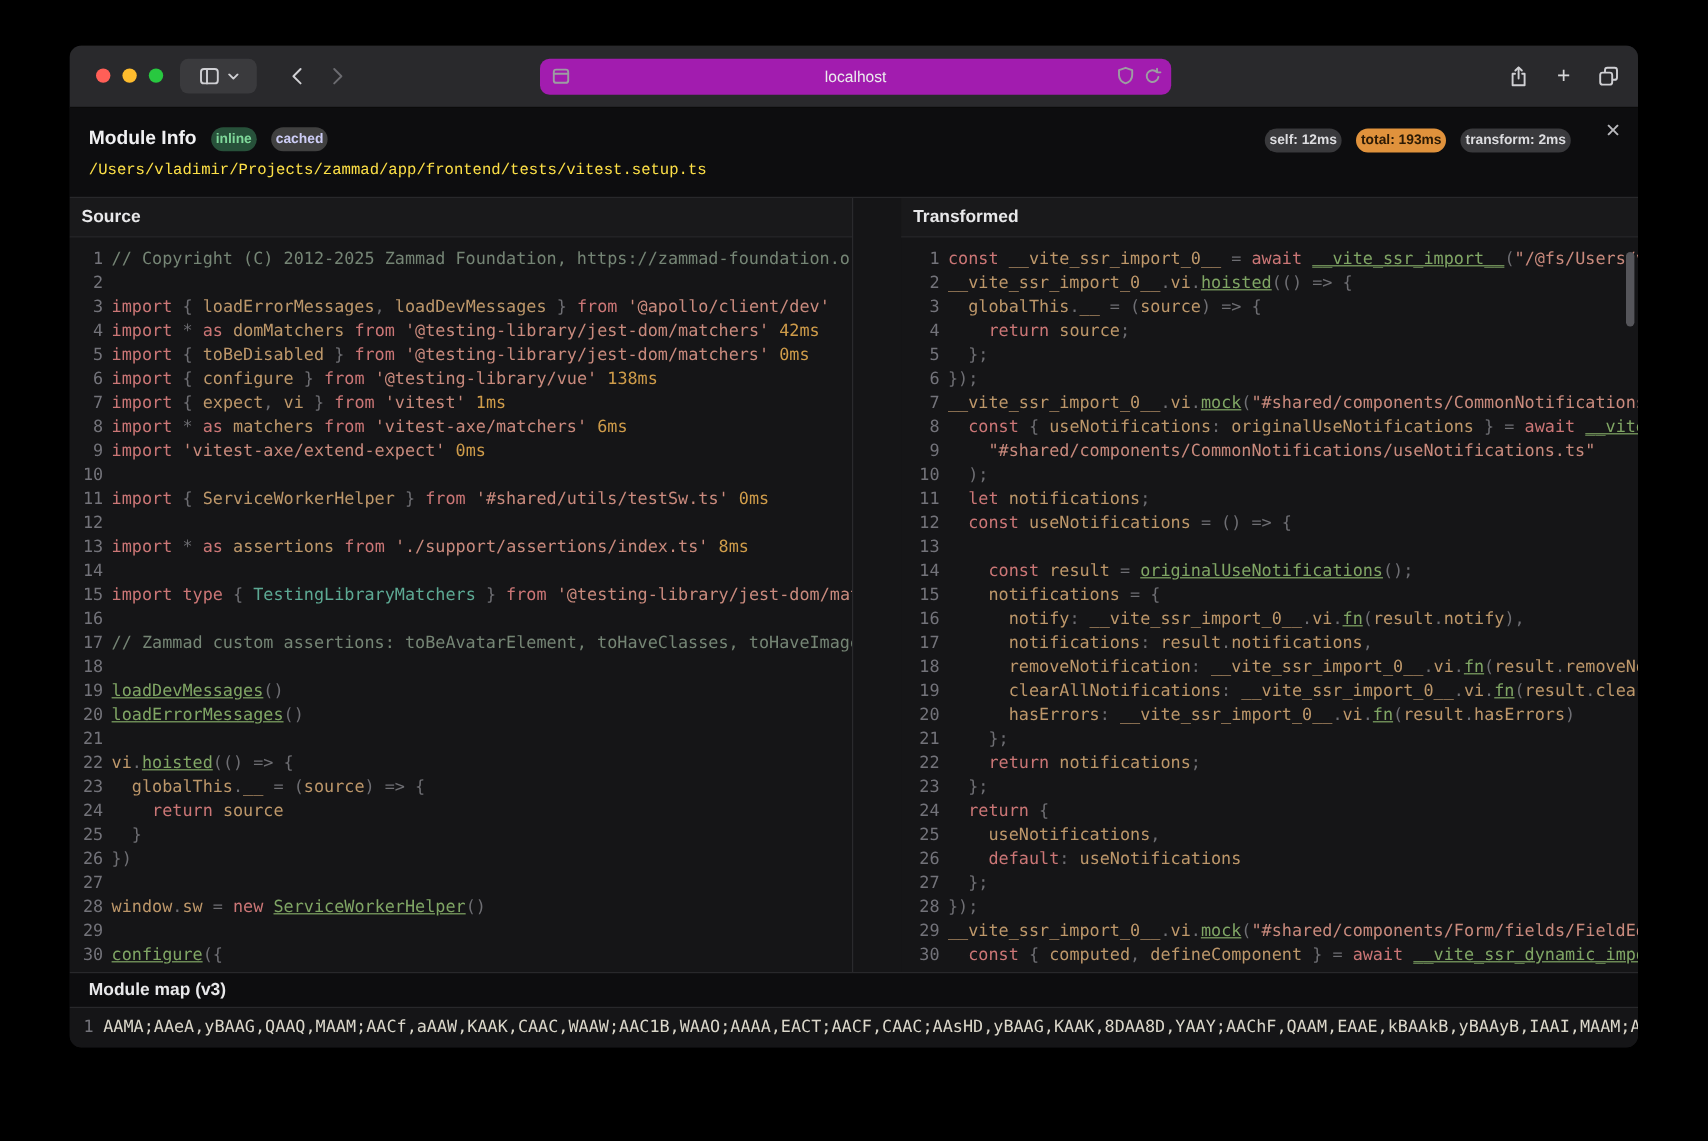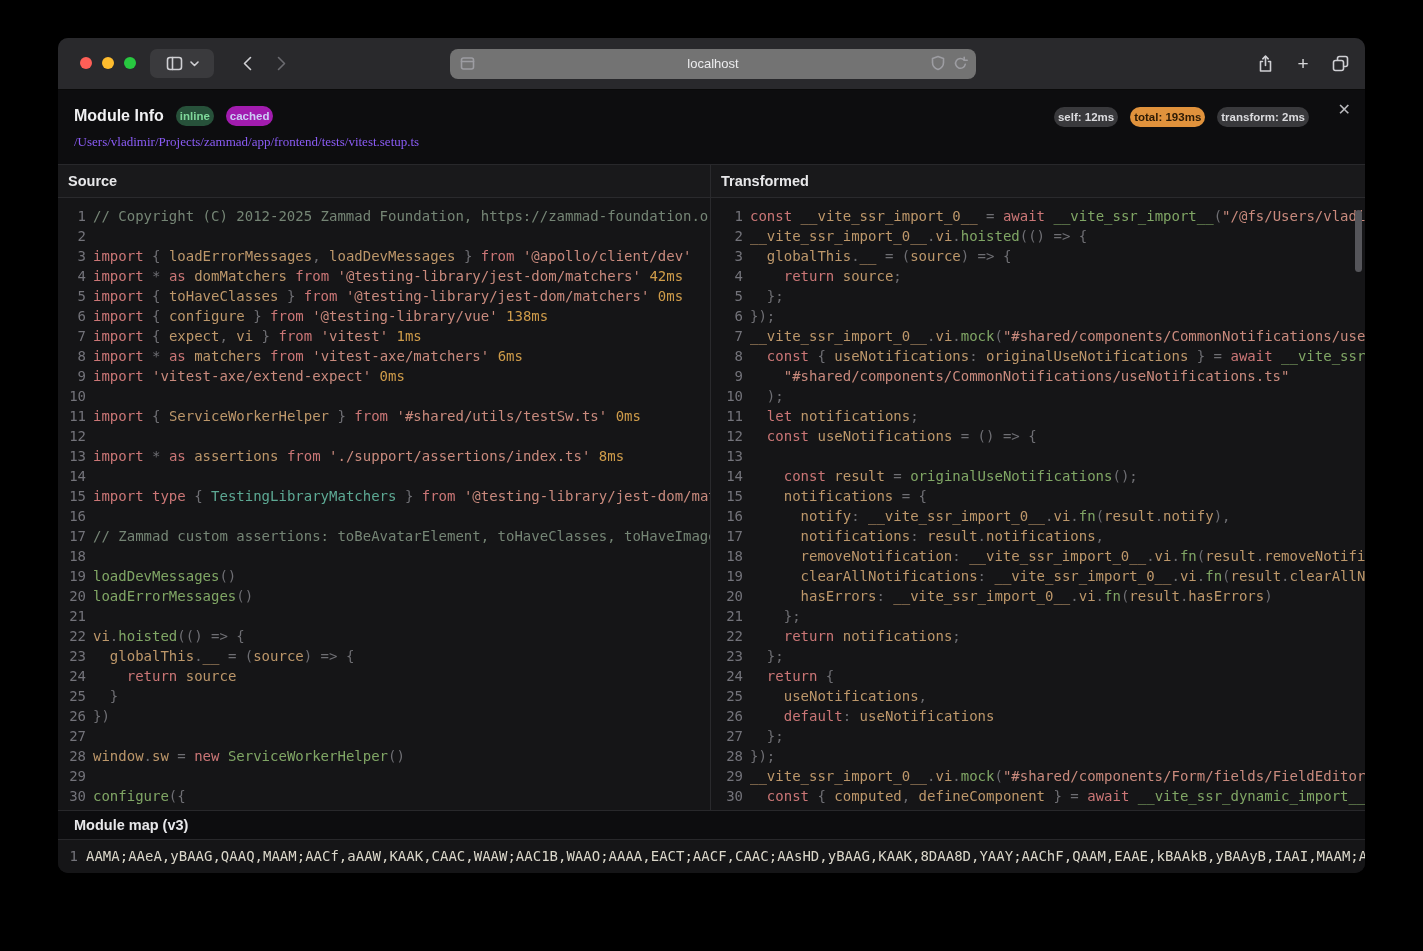--- a/index.html
+++ b/index.html
@@ -9,59 +9,59 @@
   
   .browser-toolbar { position:relative; height:52px; background:#29292c; border-bottom:1px solid #0a0a0a; }
   .tl { position:absolute; top:19px; width:12px; height:12px; border-radius:50%; }
   .tl-red { left:22px; background:#ff5f57; }
   .tl-yellow { left:44px; background:#febc2e; }
   .tl-green { left:66px; background:#28c840; }
   .chrome-btn { position:absolute; background:none; border:none; display:flex; align-items:center; justify-content:center; }
   .sidebar-toggle { left:92px; top:11px; width:64px; height:29px; background:#3a3a3d; border-radius:7px; gap:7px; }
   .nav-back { left:174px; top:11px; width:30px; height:29px; }
   .nav-fwd  { left:208px; top:11px; width:30px; height:29px; }
-  .url-field { position:absolute; left:392px; top:11px; width:526px; height:30px; background:#737373; border-radius:8px; }
+  .url-field { position:absolute; left:392px; top:11px; width:526px; height:30px; background:#a21caf; border-radius:8px; }
   .url-text { position:absolute; left:0; right:0; top:0; height:30px; line-height:30px; text-align:center; color:#ececee; font-size:13px; }
   .url-icon-left { position:absolute; left:10px; top:7px; }
   .url-right { position:absolute; right:8px; top:6px; display:flex; gap:8px; align-items:center; }
   .btn-share { left:1192px; top:11px; width:30px; height:29px; }
   .btn-plus  { left:1230px; top:11px; width:30px; height:29px; color:#d6d6d8; font-size:19px; font-weight:400; }
   .btn-tabs  { left:1266px; top:11px; width:32px; height:29px; }
   .icon { stroke:#d0d0d4; stroke-width:1.6; fill:none; stroke-linecap:round; stroke-linejoin:round; }
   .icon-dim { stroke:#6b6b70; }
   .icon-url { stroke:#9d9da2; }
 
   
   .module-header { position:relative; height:75px; background:#0d0d0f; border-bottom:1px solid #28282b; }
   .mh-row { position:absolute; left:16px; top:16px; display:flex; align-items:center; gap:12px; }
   .mh-title { font-size:16px; font-weight:bold; color:#f0f0f2; }
   .pill { font-size:11.5px; font-weight:600; padding:3px 4px; border-radius:10px; line-height:14px; }
   .badge-inline { background:#27513a; color:#7fd89a; }
-  .badge-cached { background:#a21caf; color:#cdcdf6; }
+  .badge-cached { background:#404040; color:#cdcdf6; }
   .timings { position:absolute; right:56px; top:17px; display:flex; gap:12px; }
   .pill-gray { background:#39393c; color:#dcdcdf; }
   .pill-orange { background:#e0923c; color:#2b1a05; }
-  .mh-path { position:absolute; left:16px; top:44px; font-family:Liberation Serif, serif; font-size:13px; color:#8b5cf6; }
+  .mh-path { position:absolute; left:16px; top:44px; font-family:Liberation Mono, monospace; font-size:13px; color:#fde047; }
   .close-btn { position:absolute; right:14px; top:12px; background:none; border:none; color:#b9b9bd; font-size:16px; line-height:16px; }
 
   
   .panels { display:flex; height:645px; }
   .panel { width:652px; display:flex; flex-direction:column; }
-  .panel-right { width:655px; border-left:1px solid #2a2a2d; position:relative; }
+  .panel-right { width:655px; border-left:1px solid #2a2a2d; position:relative;padding-left:40px; }
   .panel-header { height:33px; background:#19191b; border-bottom:1px solid #2a2a2d; display:flex; align-items:center; padding:0 10px; }
   .panel-title { font-size:14.5px; font-weight:bold; color:#e8e8ea; }
   .code-area { flex:1; overflow:hidden; padding-top:8px; background:#151517; font-family:"DejaVu Sans Mono", monospace; font-size:14px; }
   .code-line { display:flex; height:20px; line-height:20px; white-space:pre; }
   .ln { flex:none; width:28px; text-align:right; color:#73737a; }
   .panel-right .ln { width:32px; }
   .lc { padding-left:7px; white-space:pre; }
   .tk-k { color:#cb7676; }
   .tk-s { color:#c98a7d; }
   .tk-i { color:#bd976a; }
-  .tk-f { color:#80a665; }
+  .tk-f { color:#80a665;text-decoration:underline; }
   .tk-y { color:#5da994; }
   .tk-p { color:#6e6e73; }
   .tk-c { color:#758575; }
   .tk-w { color:#dbd7ca; }
   .tk-m { color:#cf9c4a; }
   .vscroll { position:absolute; right:3px; top:45px; width:7px; height:62px; border-radius:4px; background:#55555a; }
 
   
   .sourcemap-header { height:30px; background:#0d0d0f; border-top:1px solid #28282b; border-bottom:1px solid #28282b; display:flex; align-items:center; padding:0 16px; }
   .sourcemap-title { font-size:14.5px; font-weight:bold; color:#e8e8ea; }
@@ -155,21 +155,21 @@
   <div class="panels">
     <section class="panel panel-left">
       <div class="panel-header">
         <span class="panel-title">Source</span>
       </div>
       <div class="code-area">
           <div class="code-line"><span class="ln">1</span><span class="lc"><span class="tk-c">// Copyright (C) 2012-2025 Zammad Foundation, https://zammad-foundation.org/</span></span></div>
           <div class="code-line"><span class="ln">2</span><span class="lc"></span></div>
           <div class="code-line"><span class="ln">3</span><span class="lc"><span class="tk-k">import</span><span class="tk-p"> { </span><span class="tk-i">loadErrorMessages</span><span class="tk-p">, </span><span class="tk-i">loadDevMessages</span><span class="tk-p"> } </span><span class="tk-k">from</span><span class="tk-w"> </span><span class="tk-s">'@apollo/client/dev'</span></span></div>
           <div class="code-line"><span class="ln">4</span><span class="lc"><span class="tk-k">import</span><span class="tk-w"> </span><span class="tk-p">*</span><span class="tk-w"> </span><span class="tk-k">as</span><span class="tk-w"> </span><span class="tk-i">domMatchers</span><span class="tk-w"> </span><span class="tk-k">from</span><span class="tk-w"> </span><span class="tk-s">'@testing-library/jest-dom/matchers'</span><span class="tk-w"> </span><span class="tk-m">42ms</span></span></div>
-          <div class="code-line"><span class="ln">5</span><span class="lc"><span class="tk-k">import</span><span class="tk-p"> { </span><span class="tk-i">toHaveClasses</span><span class="tk-p"> } </span><span class="tk-k">from</span><span class="tk-w"> </span><span class="tk-s">'@testing-library/jest-dom/matchers'</span><span class="tk-w"> </span><span class="tk-m">0ms</span></span></div>
+          <div class="code-line"><span class="ln">5</span><span class="lc"><span class="tk-k">import</span><span class="tk-p"> { </span><span class="tk-i">toBeDisabled</span><span class="tk-p"> } </span><span class="tk-k">from</span><span class="tk-w"> </span><span class="tk-s">'@testing-library/jest-dom/matchers'</span><span class="tk-w"> </span><span class="tk-m">0ms</span></span></div>
           <div class="code-line"><span class="ln">6</span><span class="lc"><span class="tk-k">import</span><span class="tk-p"> { </span><span class="tk-i">configure</span><span class="tk-p"> } </span><span class="tk-k">from</span><span class="tk-w"> </span><span class="tk-s">'@testing-library/vue'</span><span class="tk-w"> </span><span class="tk-m">138ms</span></span></div>
           <div class="code-line"><span class="ln">7</span><span class="lc"><span class="tk-k">import</span><span class="tk-p"> { </span><span class="tk-i">expect</span><span class="tk-p">, </span><span class="tk-i">vi</span><span class="tk-p"> } </span><span class="tk-k">from</span><span class="tk-w"> </span><span class="tk-s">'vitest'</span><span class="tk-w"> </span><span class="tk-m">1ms</span></span></div>
           <div class="code-line"><span class="ln">8</span><span class="lc"><span class="tk-k">import</span><span class="tk-w"> </span><span class="tk-p">*</span><span class="tk-w"> </span><span class="tk-k">as</span><span class="tk-w"> </span><span class="tk-i">matchers</span><span class="tk-w"> </span><span class="tk-k">from</span><span class="tk-w"> </span><span class="tk-s">'vitest-axe/matchers'</span><span class="tk-w"> </span><span class="tk-m">6ms</span></span></div>
           <div class="code-line"><span class="ln">9</span><span class="lc"><span class="tk-k">import</span><span class="tk-w"> </span><span class="tk-s">'vitest-axe/extend-expect'</span><span class="tk-w"> </span><span class="tk-m">0ms</span></span></div>
           <div class="code-line"><span class="ln">10</span><span class="lc"></span></div>
           <div class="code-line"><span class="ln">11</span><span class="lc"><span class="tk-k">import</span><span class="tk-p"> { </span><span class="tk-i">ServiceWorkerHelper</span><span class="tk-p"> } </span><span class="tk-k">from</span><span class="tk-w"> </span><span class="tk-s">'#shared/utils/testSw.ts'</span><span class="tk-w"> </span><span class="tk-m">0ms</span></span></div>
           <div class="code-line"><span class="ln">12</span><span class="lc"></span></div>
           <div class="code-line"><span class="ln">13</span><span class="lc"><span class="tk-k">import</span><span class="tk-w"> </span><span class="tk-p">*</span><span class="tk-w"> </span><span class="tk-k">as</span><span class="tk-w"> </span><span class="tk-i">assertions</span><span class="tk-w"> </span><span class="tk-k">from</span><span class="tk-w"> </span><span class="tk-s">'./support/assertions/index.ts'</span><span class="tk-w"> </span><span class="tk-m">8ms</span></span></div>
           <div class="code-line"><span class="ln">14</span><span class="lc"></span></div>
           <div class="code-line"><span class="ln">15</span><span class="lc"><span class="tk-k">import</span><span class="tk-w"> </span><span class="tk-k">type</span><span class="tk-p"> { </span><span class="tk-y">TestingLibraryMatchers</span><span class="tk-p"> } </span><span class="tk-k">from</span><span class="tk-w"> </span><span class="tk-s">'@testing-library/jest-dom/matchers'</span></span></div>

